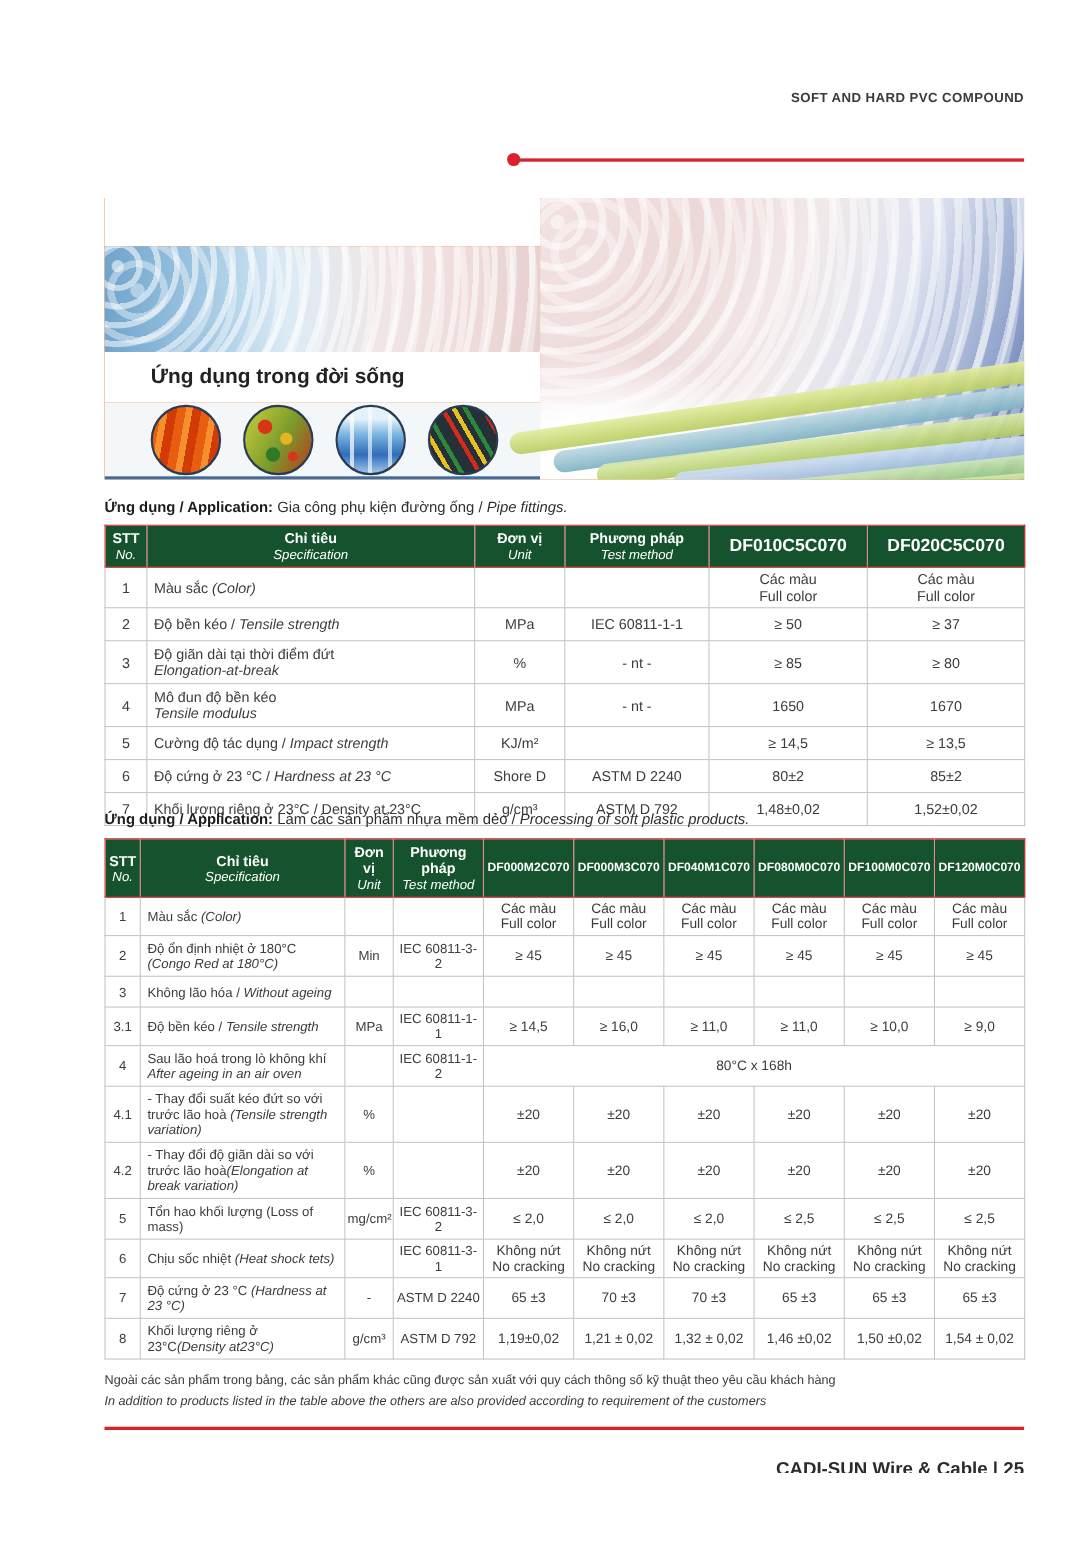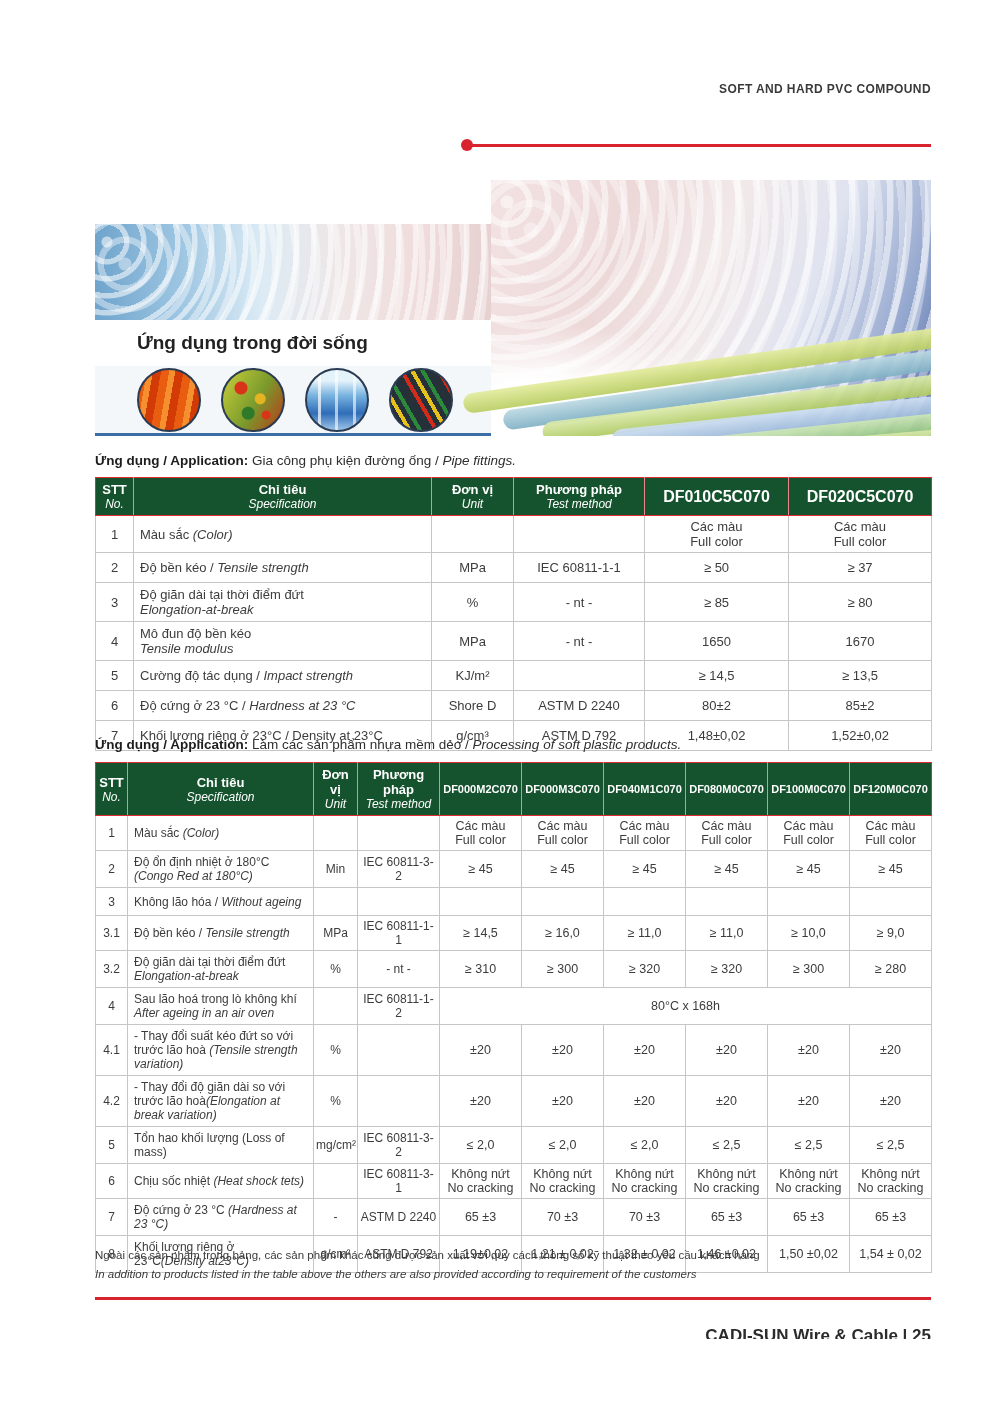--- a/index.html
+++ b/index.html
@@ -312,32 +312,20 @@
             <td class="unit">MPa</td>
             <td class="method">IEC 60811-1-1</td>
             <td class="val">≥ 14,5</td>
             <td class="val">≥ 16,0</td>
             <td class="val">≥ 11,0</td>
             <td class="val">≥ 11,0</td>
             <td class="val">≥ 10,0</td>
             <td class="val">≥ 9,0</td>
           </tr>
           <tr>
-            <td class="no">3.2</td>
-            <td class="spec"><span>Độ giãn dài tại thời điểm đứt</span><span class="en block">Elongation-at-break</span></td>
-            <td class="unit">%</td>
-            <td class="method">- nt -</td>
-            <td class="val">≥ 310</td>
-            <td class="val">≥ 300</td>
-            <td class="val">≥ 320</td>
-            <td class="val">≥ 320</td>
-            <td class="val">≥ 300</td>
-            <td class="val">≥ 280</td>
-          </tr>
-          <tr>
             <td class="no">4</td>
             <td class="spec"><span>Sau lão hoá trong lò không khí</span><span class="en block">After ageing in an air oven</span></td>
             <td class="unit"></td>
             <td class="method">IEC 60811-1-2</td>
             <td class="val" colspan="6">80°C x 168h</td>
           </tr>
           <tr>
             <td class="no">4.1</td>
             <td class="spec"><span>- Thay đổi suất kéo đứt so với trước lão hoà </span><span class="en">(Tensile strength variation)</span></td>
             <td class="unit">%</td>

